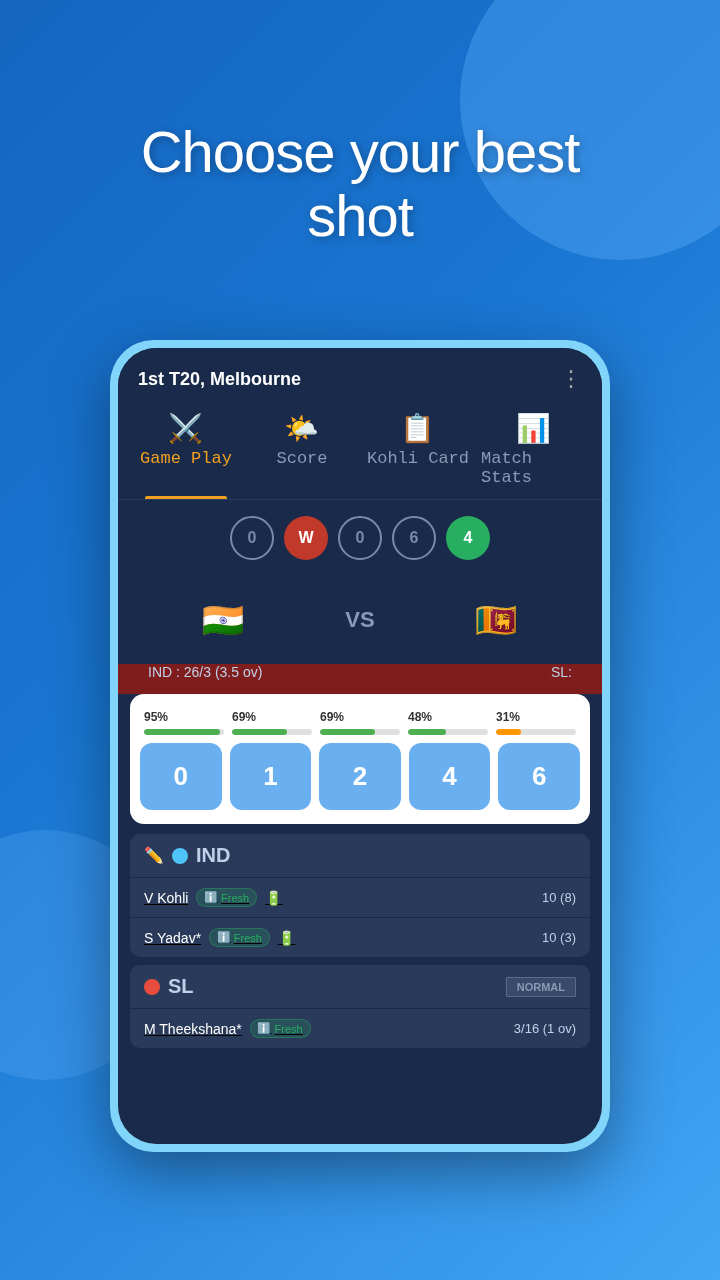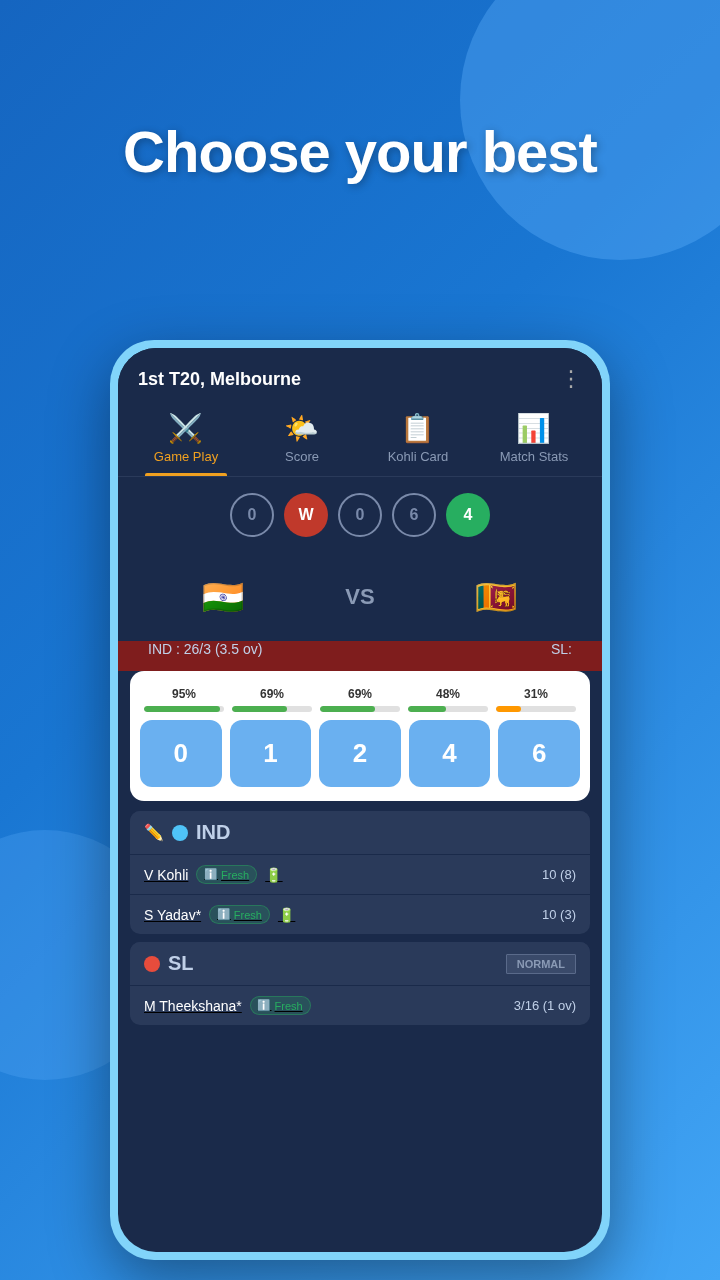--- a/index.html
+++ b/index.html
@@ -36,34 +36,34 @@
 
     
     .hero-text {
       position: absolute;
       top: 120px;
       left: 60px;
       right: 60px;
       text-align: center;
       color: white;
       font-size: 58px;
-      font-weight: 700;
+      font-weight: 400;
       line-height: 1.1;
       text-shadow: 2px 2px 8px rgba(0,0,0,0.3);
       letter-spacing: -1px;
     }
 
     
     .phone-mockup {
       position: absolute;
       top: 340px;
       left: 50%;
       transform: translateX(-50%);
       width: 500px;
-      height: 920px;
+      height: 812px;
       background: #81d4fa;
       border-radius: 44px;
       padding: 8px;
       box-shadow: 0 20px 60px rgba(0,0,0,0.4);
     }
 
     .phone-screen {
       width: 100%;
       height: 100%;
       background: #1a2a4a;
@@ -112,22 +112,23 @@
       position: relative;
     }
 
     .tab-icon {
       font-size: 28px;
       margin-bottom: 4px;
     }
 
     .tab-label {
       color: #8a9ab5;
-      font-size: 13px;
+      font-size: 17px;
       font-weight: 500;
+      font-family: Liberation Mono, monospace;
     }
 
     .tab-item.active .tab-label {
       color: #f0a020;
     }
 
     .tab-item.active::after {
       content: '';
       position: absolute;
       bottom: 0;
@@ -230,21 +231,20 @@
 
     .shot-percentages {
       display: flex;
       justify-content: space-around;
       margin-bottom: 8px;
     }
 
     .shot-col {
       display: flex;
       flex-direction: column;
-      align-items: center;
       gap: 5px;
       flex: 1;
       padding: 0 4px;
     }
 
     .pct-text {
       font-size: 12px;
       font-weight: 600;
       color: #333;
     }
@@ -372,20 +372,21 @@
     .sl-dot { background: #e74c3c; }
   </style>
 </head>
 <body>
 
 <div class="bg-blob1"></div>
 <div class="bg-blob2"></div>
 
 <div class="hero-text">
   <span>Choose your best</span><br>
+  <span>shot</span>
 </div>
 
 <div class="phone-mockup">
   <div class="phone-screen">
 
     <div class="top-bar">
       <span class="match-title">1st T20, Melbourne</span>
       <span class="menu-dots">⋮</span>
     </div>
 

